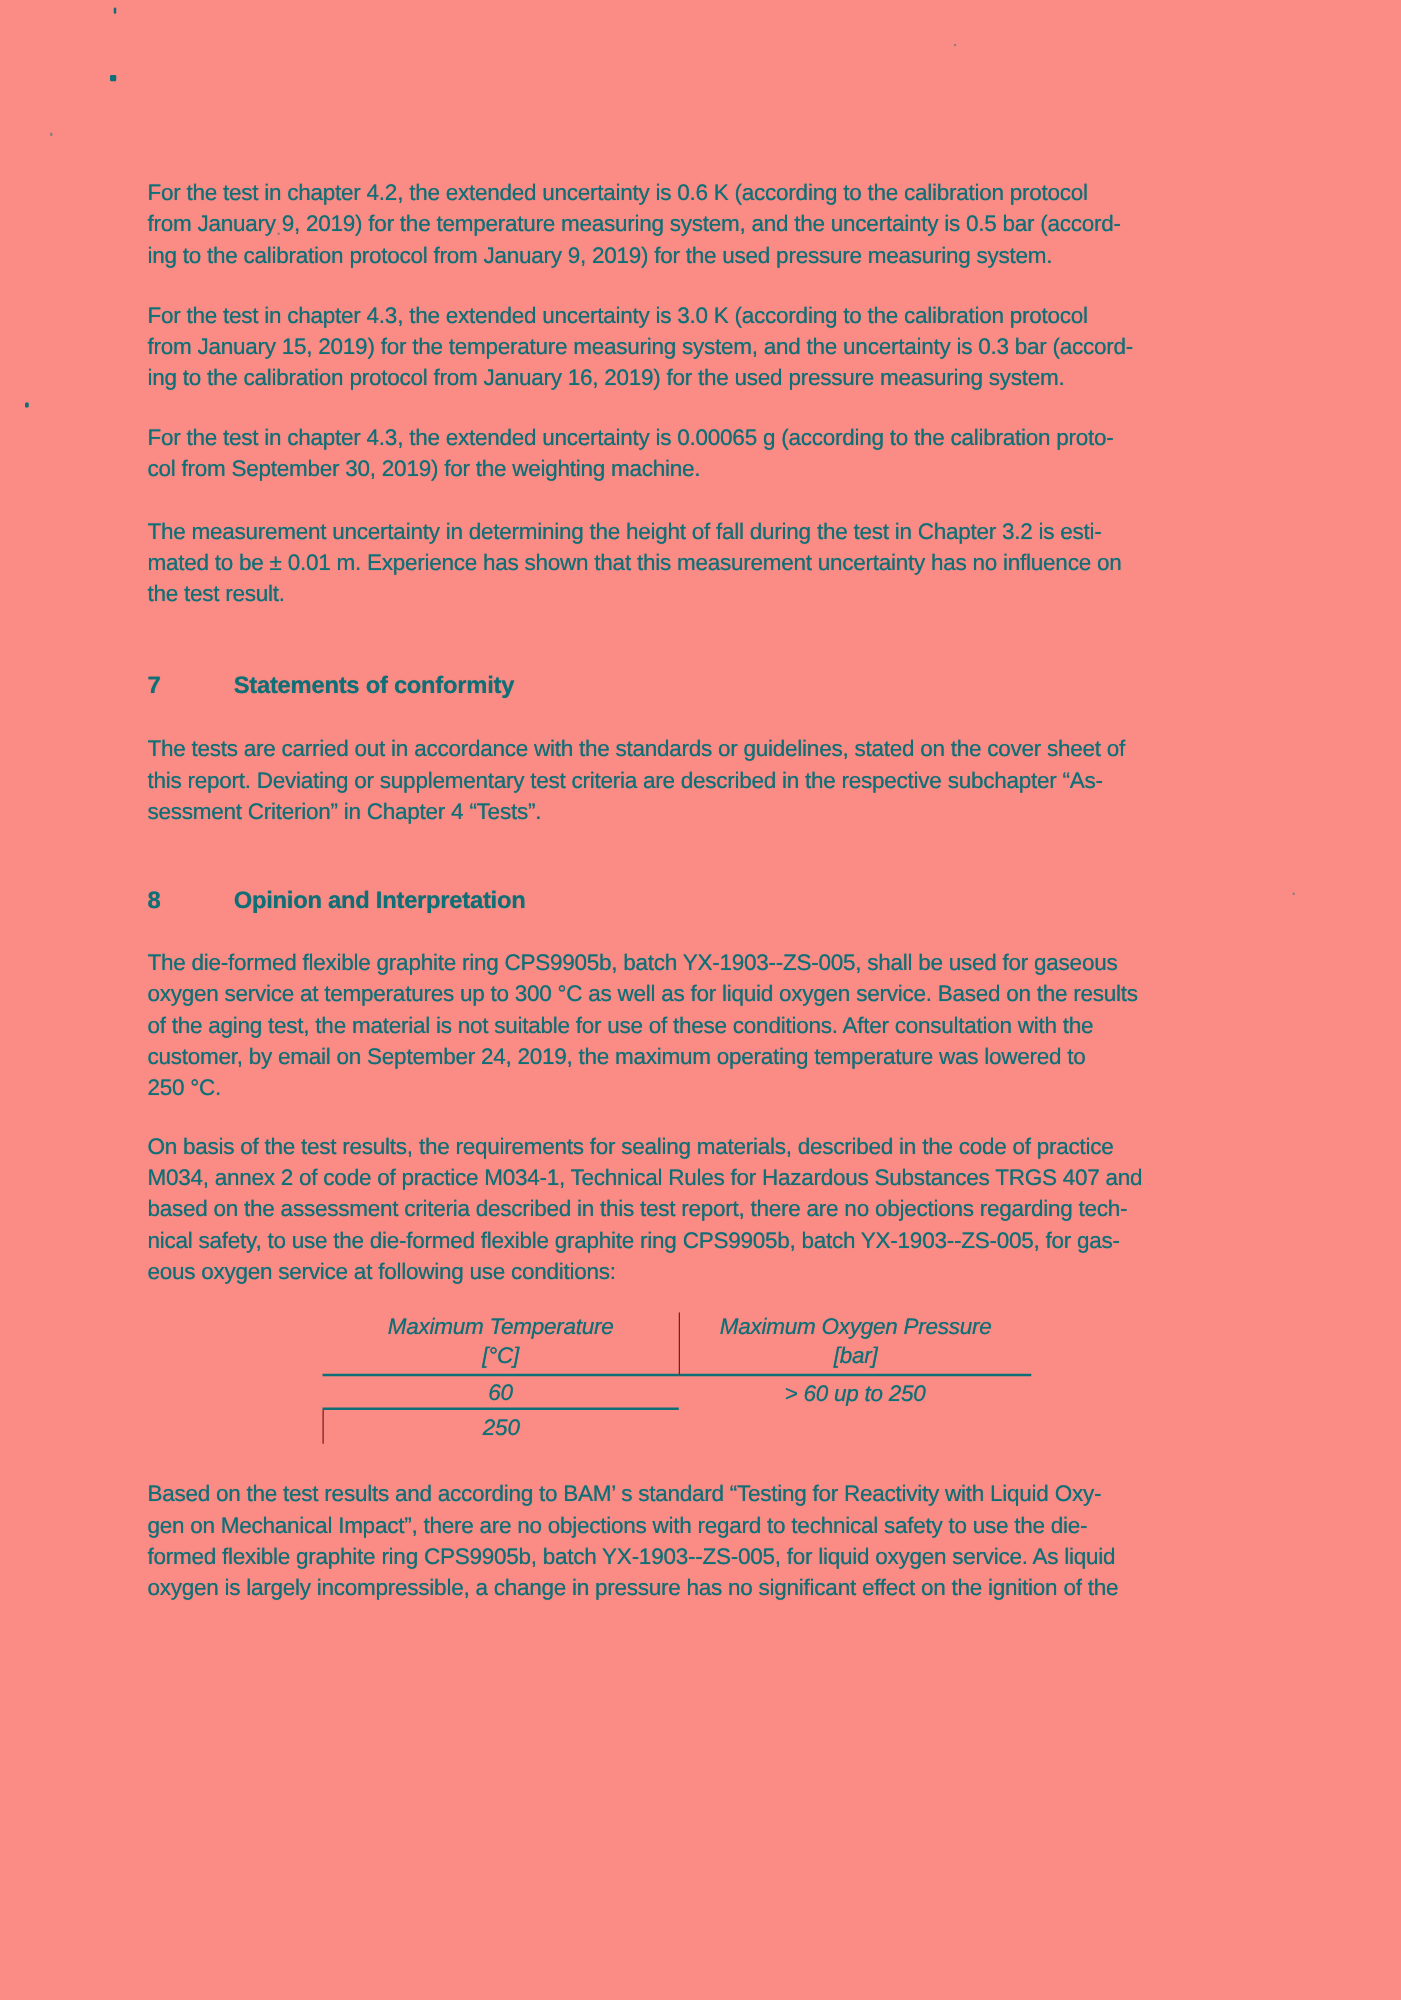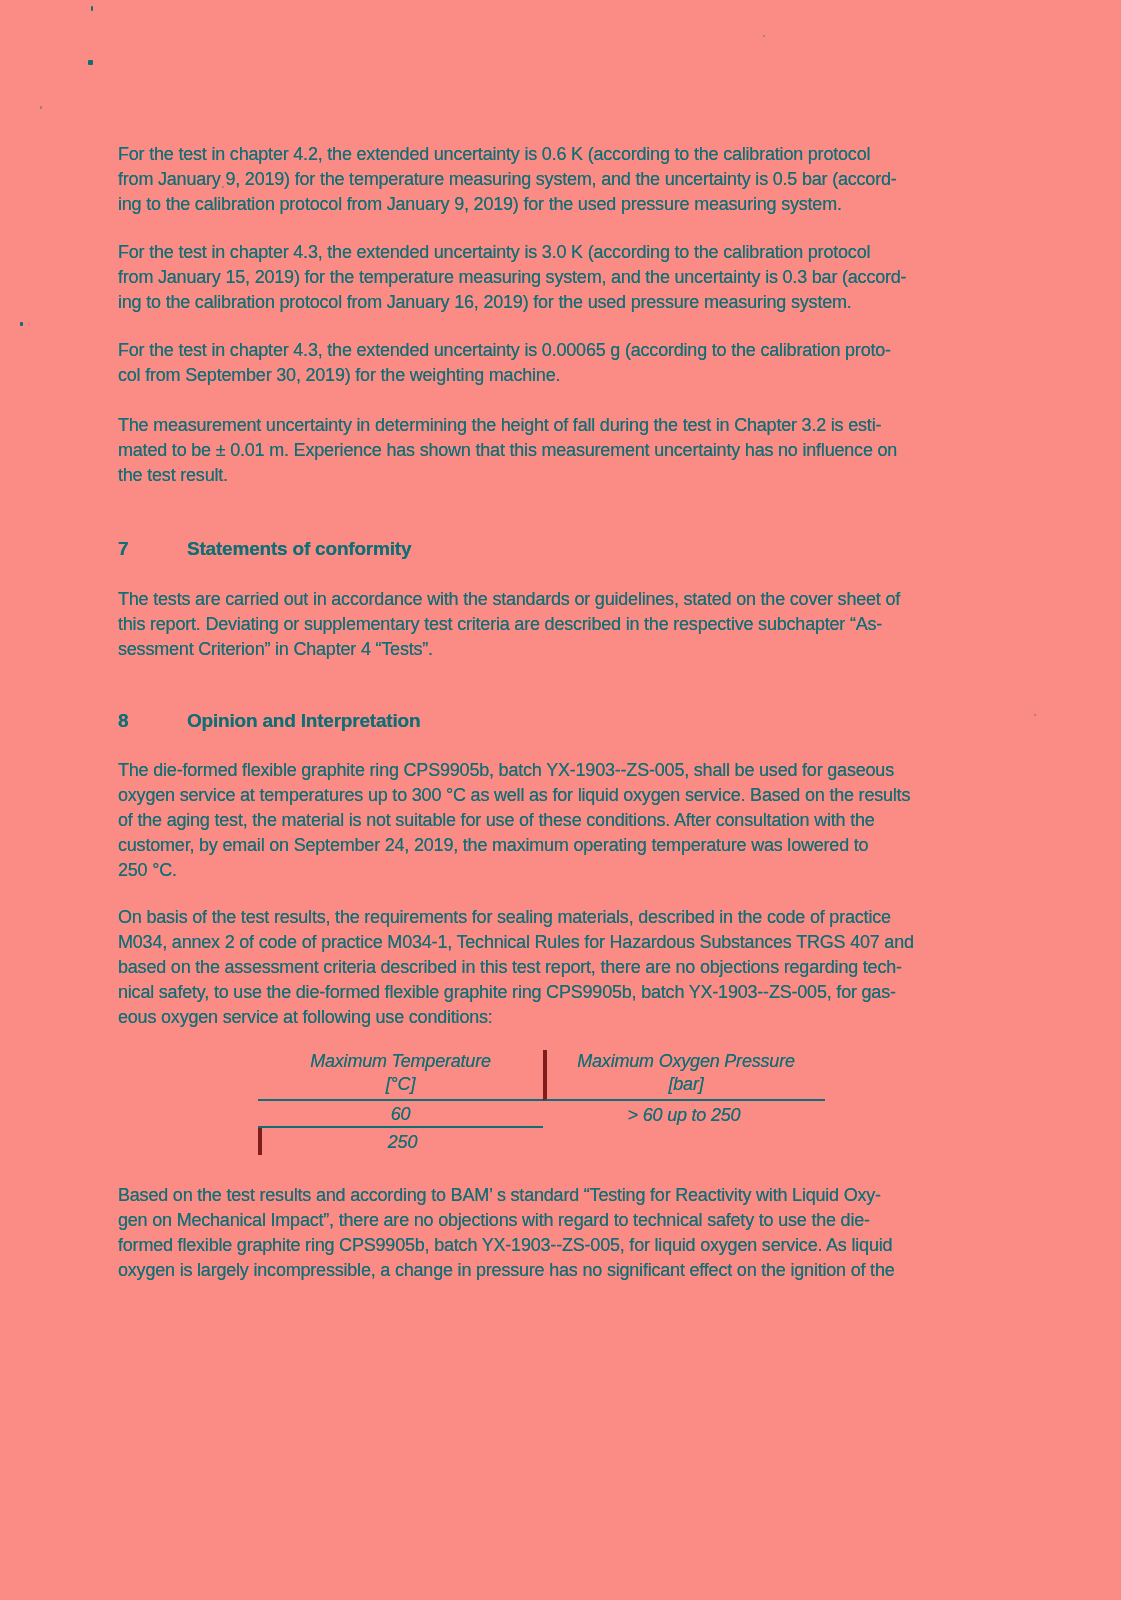--- a/index.html
+++ b/index.html
@@ -34,21 +34,21 @@
   }
   .uctable .hcell{
     padding-bottom:3px;line-height:23px;
     border-bottom:2px solid #0e6f76;
   }
   .uctable .r1{
     height:27px;line-height:27px;
     border-bottom:2px solid #0e6f76;
   }
   .uctable .r2{height:27px;line-height:28px;}
-  .uctable .colsep{border-left:4px solid #7f1d1d;}
+  .uctable .colsep{border-left:1px solid #7f1d1d;}
   .footer{
     position:absolute;left:118px;top:1524px;width:845px;
     display:flex;justify-content:space-between;
     font-size:15px;letter-spacing:-0.1px;
     text-shadow:0 0 0.6px rgba(14,111,118,.8);
   }
   .speck{position:absolute;background:#0e6f76;border-radius:1px;}
   .faint{opacity:.45;}
 </style>
 </head>

